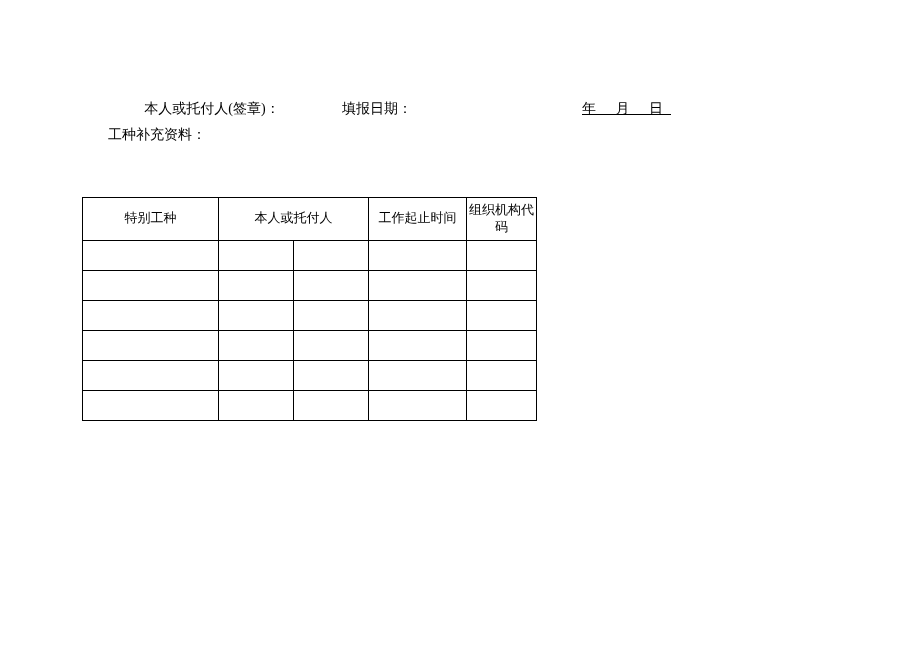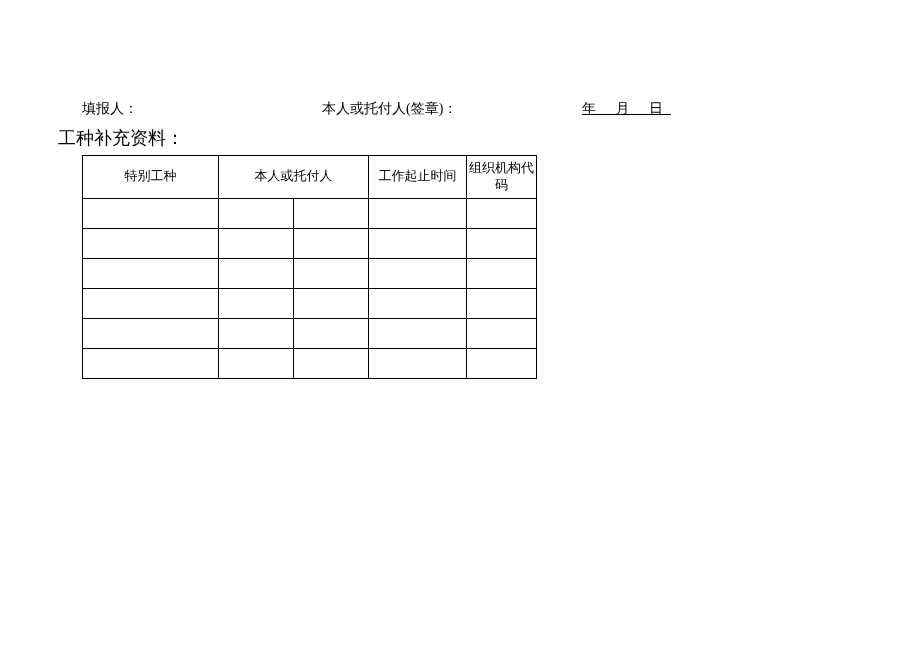--- a/index.html
+++ b/index.html
@@ -19,38 +19,39 @@
     .header-row {
       display: flex;
       padding: 100px 0 8px 82px;
       font-size: 14px;
     }
     .header-item-1 {
       width: 240px;
     }
     .header-item-2 {
       width: 260px;
+      text-align: center;
     }
     .header-item-3 {
       width: 240px;
     }
     .header-item-4 {
       width: 120px;
     }
     .subtitle-row {
-      padding-left: 50px;
+      padding-left: 108px;
       padding-bottom: 5px;
-      font-size: 18px;
-      margin-left: 8px;
+      font-size: 14px;
     }
     .table-container {
       padding-left: 82px;
     }
     table {
       border-collapse: collapse;
+      margin-top: 48px;
     }
     th, td {
       border: 1px solid #000;
       font-weight: normal;
       font-size: 13px;
       text-align: center;
       vertical-align: middle;
     }
     .col-1 {
       width: 136px;
@@ -77,22 +78,22 @@
     }
     .ymdate {
       letter-spacing: 8px;
       text-decoration: underline;
     }
   </style>
 </head>
 <body>
 
 <div class="header-row">
-  <div class="header-item-1">填报人：</div>
   <div class="header-item-2">本人或托付人(签章)：</div>
+  <div class="header-item-3">填报日期：</div>
   <div class="header-item-4 ymdate">年 月 日</div>
 </div>
 
 <div class="subtitle-row">工种补充资料：</div>
 
 <div class="table-container">
   <table>
     <thead>
       <tr>
         <th class="col-1 header-cell">特别工种</th>

